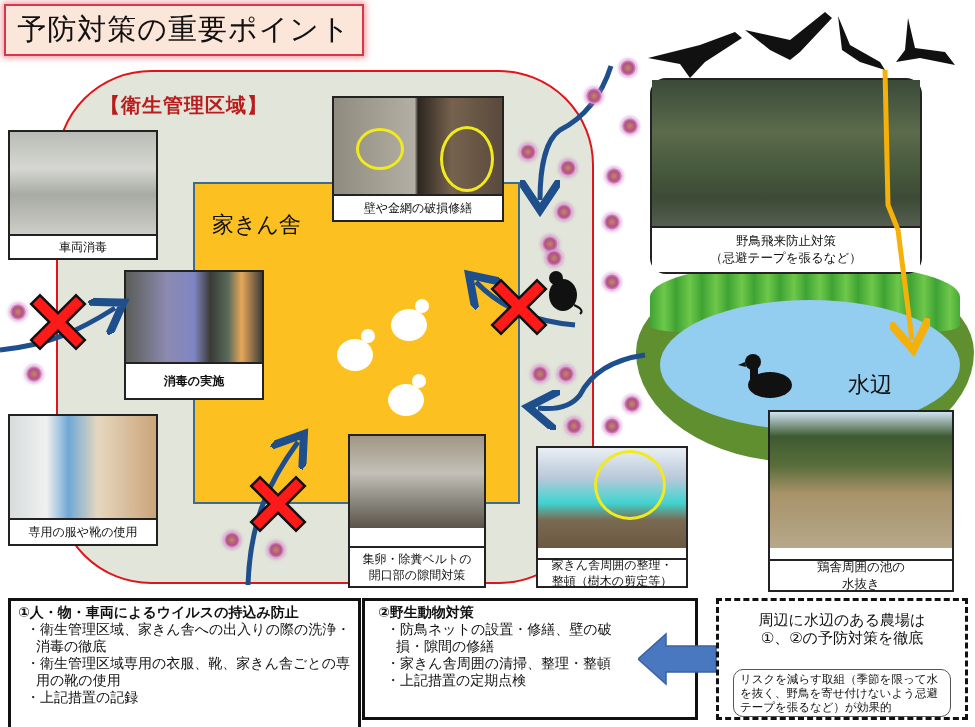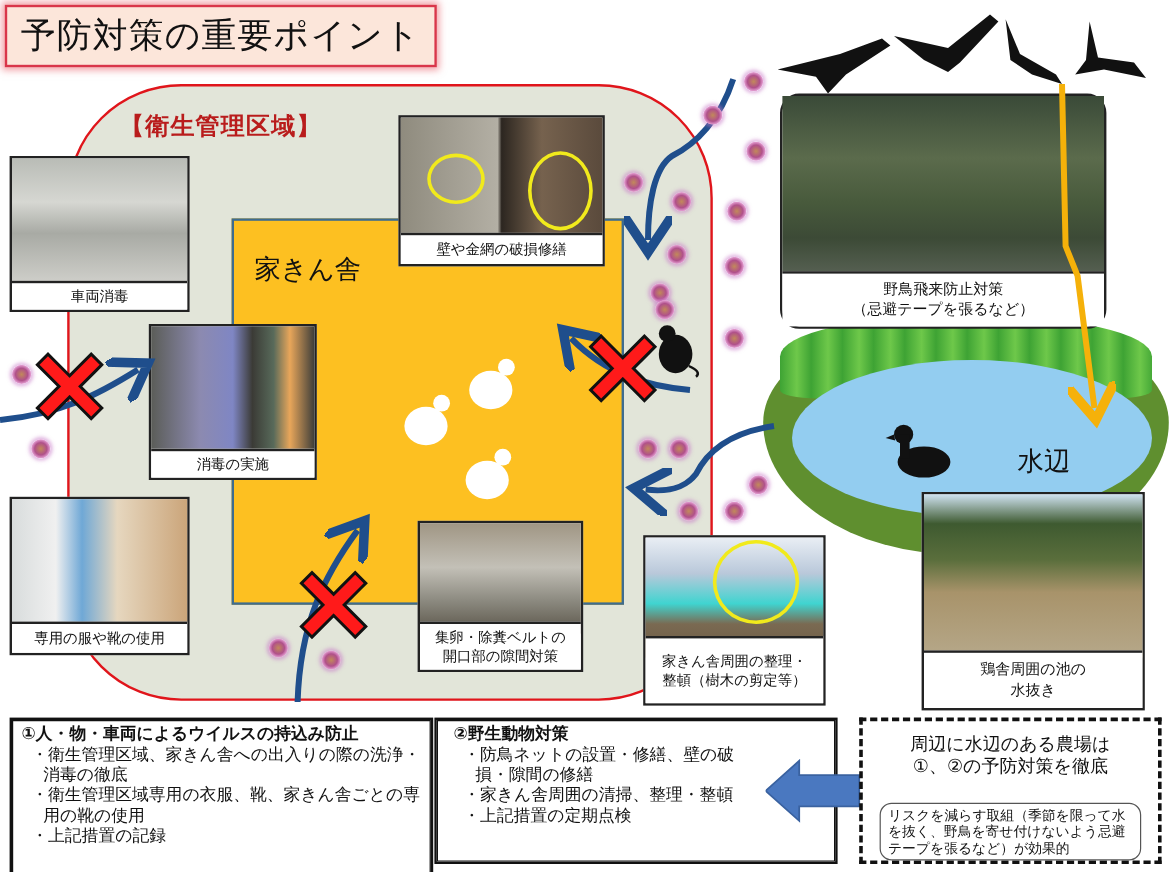--- a/index.html
+++ b/index.html
@@ -76,59 +76,59 @@
 <div class="abs pond-inner"></div>
 <div class="abs pond-label">水辺</div>
 
 <div class="abs card" style="left:8px;top:130px;width:150px;height:130px;">
   <div class="photo ph-vehicle" style="height:104px;"></div>
   <div class="caption" style="height:24px;">車両消毒</div>
 </div>
 
 <div class="abs card" style="left:124px;top:270px;width:140px;height:130px;">
   <div class="photo ph-disinfect" style="height:102px;"></div>
-  <div class="caption" style="height:24px;">消毒の実施</div>
+  <div class="caption" style="height:36px;font-weight:bold;">消毒の実施</div>
 </div>
 
 <div class="abs card" style="left:8px;top:414px;width:150px;height:132px;">
   <div class="photo ph-clothes" style="height:104px;"></div>
   <div class="caption" style="height:26px;">専用の服や靴の使用</div>
 </div>
 
 <div class="abs card" style="left:332px;top:96px;width:172px;height:126px;">
   <div class="photo ph-wall" style="height:98px;">
     <div class="yellow-ring" style="left:22px;top:30px;width:48px;height:42px;"></div>
     <div class="yellow-ring" style="left:106px;top:28px;width:54px;height:66px;"></div>
   </div>
   <div class="caption" style="height:26px;text-align:right;">壁や金網の破損修繕</div>
 </div>
 
-<div class="abs card" style="left:348px;top:434px;width:138px;height:126px;">
+<div class="abs card" style="left:348px;top:434px;width:138px;height:154px;">
   <div class="photo ph-belt" style="height:92px;"></div>
   <div class="caption" style="height:40px;white-space:pre-line;">集卵・除糞ベルトの
 開口部の隙間対策</div>
 </div>
 
 <div class="abs card" style="left:536px;top:446px;width:152px;height:142px;">
   <div class="photo ph-trim" style="height:100px;">
     <div class="yellow-ring" style="left:56px;top:2px;width:72px;height:70px;"></div>
   </div>
-  <div class="caption" style="height:56px;white-space:pre-line;">家きん舎周囲の整理・
+  <div class="caption" style="height:28px;white-space:pre-line;">家きん舎周囲の整理・
 整頓（樹木の剪定等）</div>
 </div>
 
 <div class="abs card" style="left:650px;top:78px;width:272px;height:196px;border-radius:16px;">
   <div class="photo ph-birdtape" style="height:148px;"></div>
   <div class="caption" style="height:46px;white-space:pre-line;font-size:12.5px;">野鳥飛来防止対策
 （忌避テープを張るなど）</div>
 </div>
 
 <div class="abs card" style="left:768px;top:410px;width:186px;height:182px;">
   <div class="photo ph-drain" style="height:136px;"></div>
-  <div class="caption" style="height:48px;white-space:pre-line;font-size:12.5px;margin-top:16px;">鶏舎周囲の池の
+  <div class="caption" style="height:31px;white-space:pre-line;font-size:12.5px;margin-top:16px;">鶏舎周囲の池の
 水抜き</div>
 </div>
 
 <svg class="overlay" width="975" height="727">
   <defs>
     <marker id="ah" markerWidth="8" markerHeight="8" refX="4" refY="4" orient="auto" markerUnits="strokeWidth">
       <path d="M0,0 L6,4 L0,8" fill="none" stroke="#1f4e8c" stroke-width="1.6"></path>
     </marker>
     <marker id="ah2" markerWidth="8" markerHeight="8" refX="4" refY="4" orient="auto" markerUnits="strokeWidth">
       <path d="M0,0 L6,4 L0,8" fill="none" stroke="#f5b10a" stroke-width="1.6"></path>

